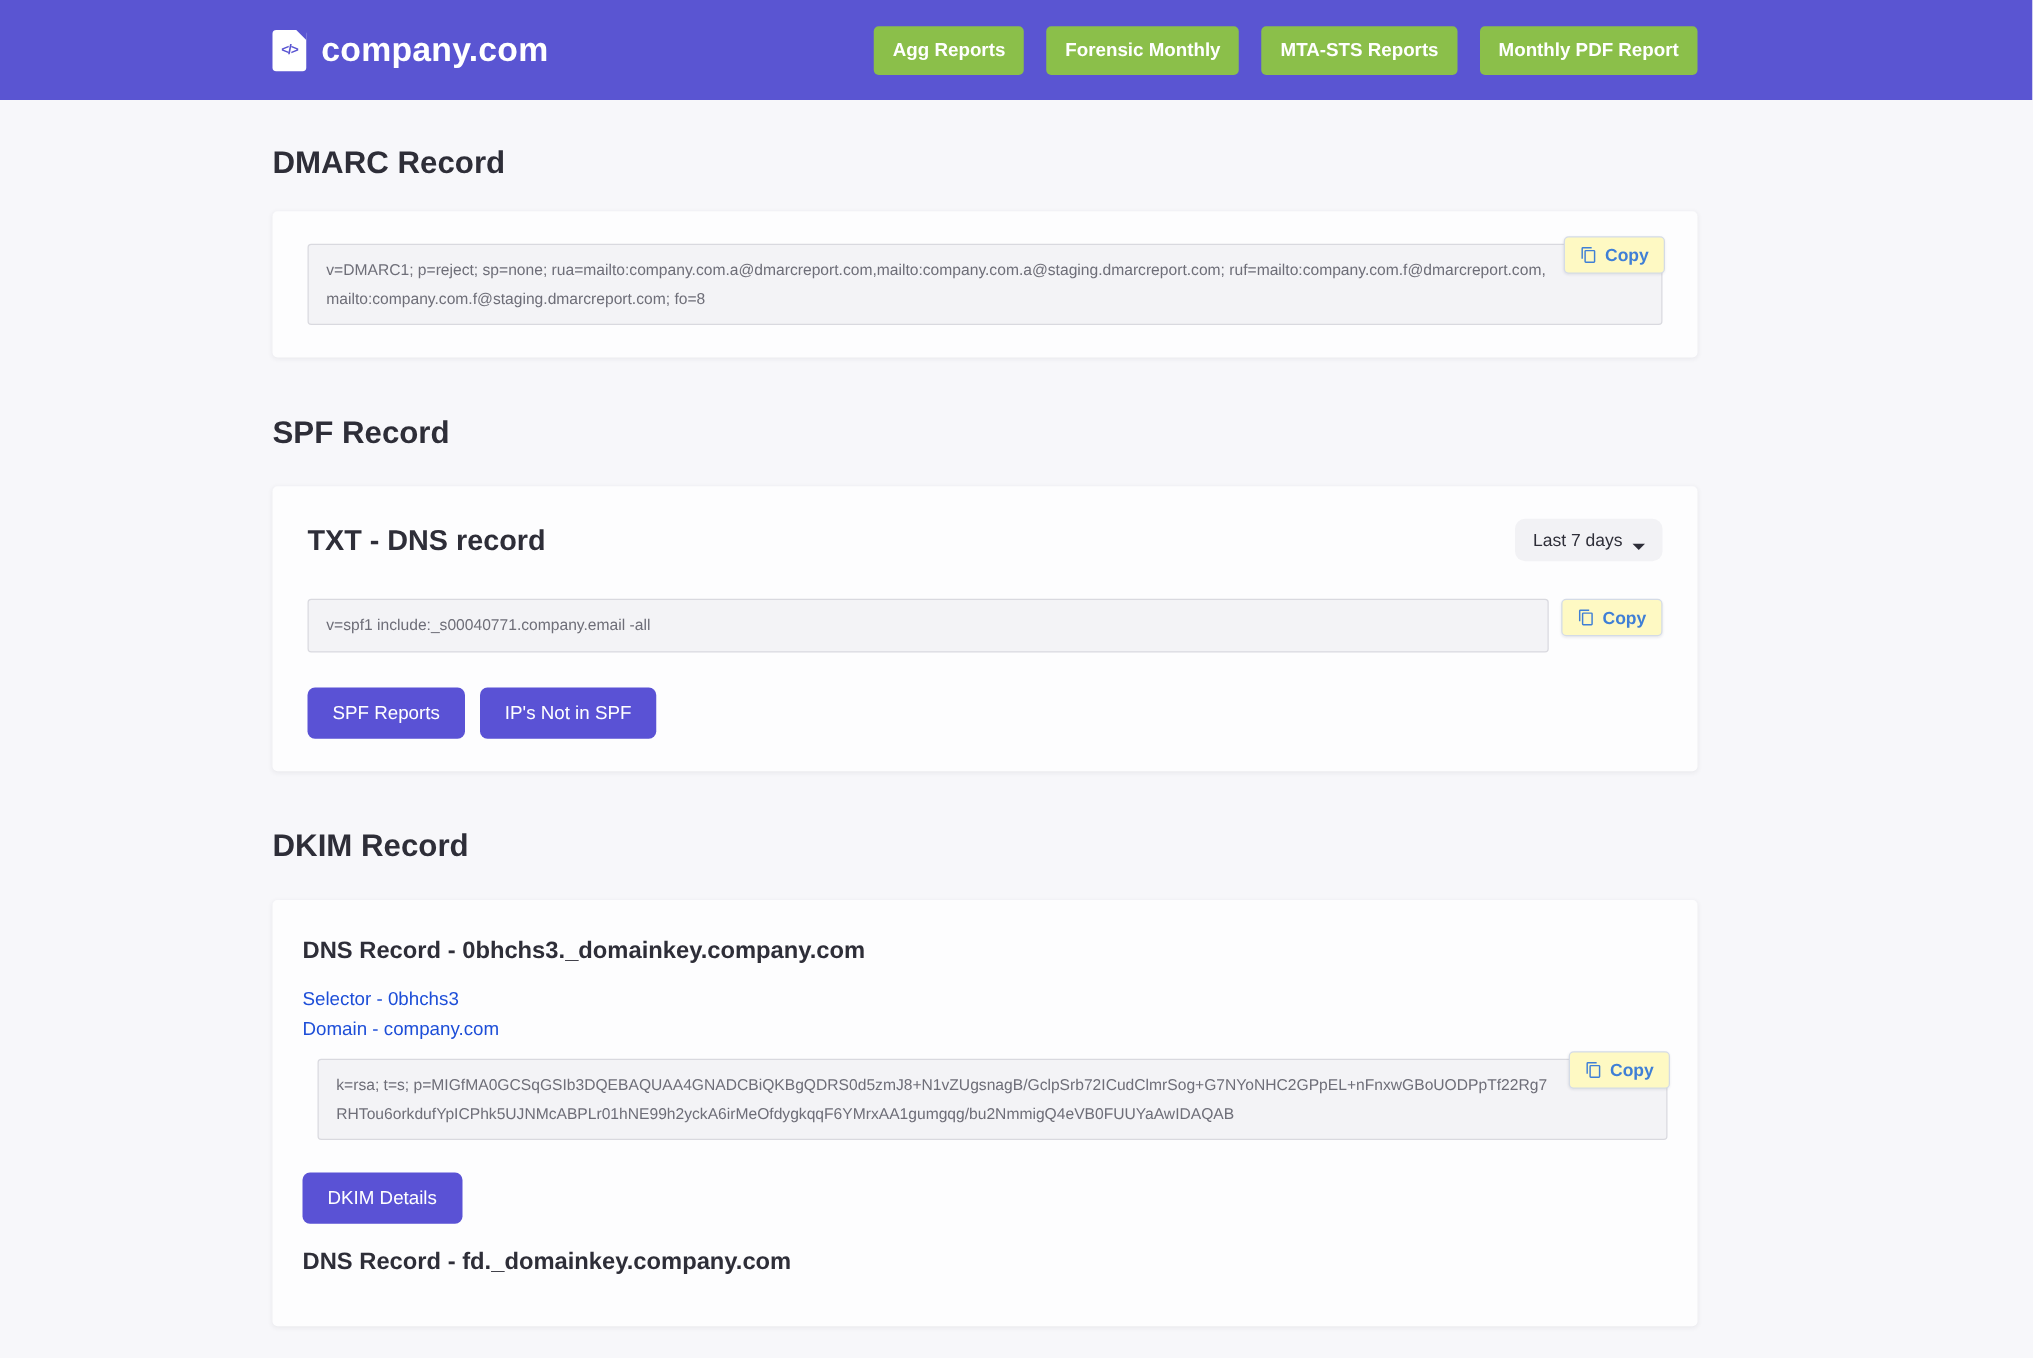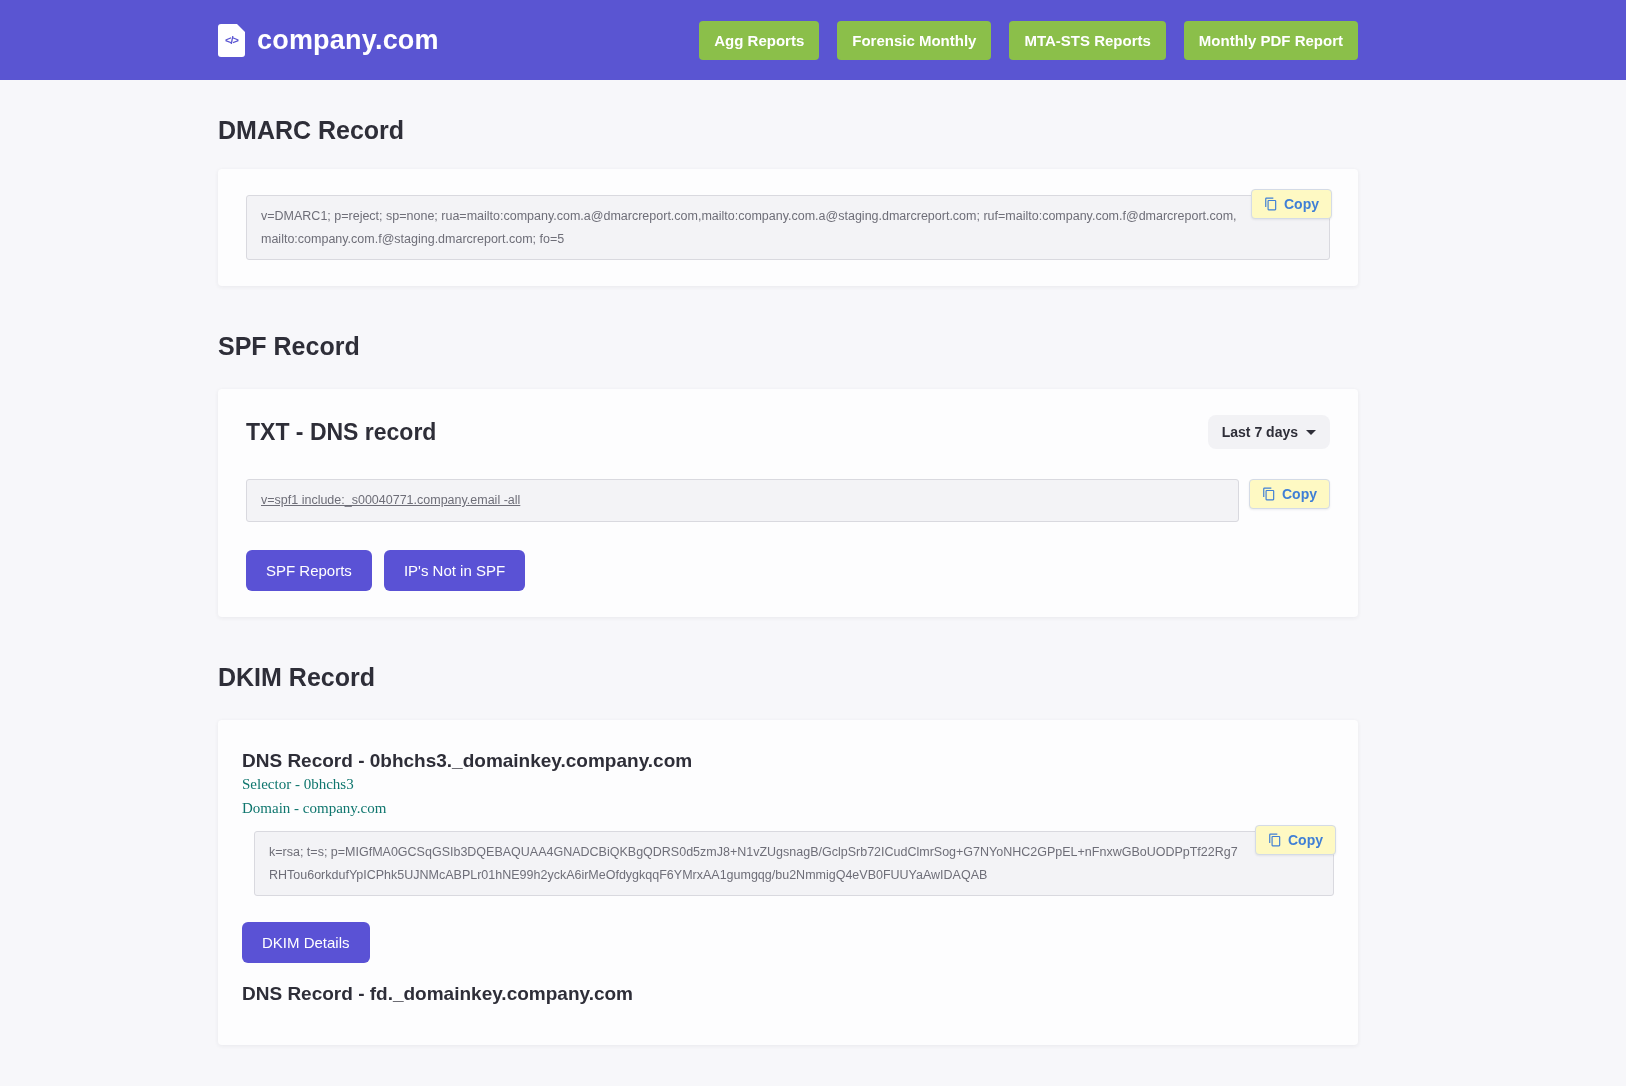--- a/index.html
+++ b/index.html
@@ -52,21 +52,21 @@
   .card-spf   { margin-top: 28px; }
   .card-dkim  { margin-top: 28px; padding: 30px 24px 40px 24px; }
   
   .record-row { position: relative; }
   .record-box {
     background: #f3f3f6; border: 1px solid #d9d9df; border-radius: 3px;
     padding: 9px 90px 9px 14px;
     font-size: 12.5px; line-height: 1.8; color: #6e6e78;
     word-break: break-all;
   }
-  .record-box.no-pad-right { padding-right: 14px; text-decoration: underline; }
+  .record-box.no-pad-right { padding-right: 14px; }
   .copy-btn {
     position: absolute; top: -6px; right: -2px;
     background: #fef9c3; border: 1px solid #d4dbe6; border-radius: 4px;
     box-shadow: 0 1px 2px rgba(40,40,60,0.08);
     display: inline-flex; align-items: center; gap: 6px;
     padding: 6px 12px; cursor: pointer;
     color: #3f7fd6; font-family: inherit; font-size: 14px; font-weight: bold;
   }
   .copy-btn svg { display: block; }
   .purple-btn {
@@ -75,35 +75,35 @@
     padding: 12px 20px; border-radius: 6px; white-space: nowrap;
   }
   
   .spf-head-row {
     display: flex; align-items: center; justify-content: space-between;
     margin-bottom: 30px;
   }
   .card-title { font-size: 23px; font-weight: 600; color: #2e2e38; }
   .range-select {
     background: #f2f2f5; border: none; border-radius: 8px; cursor: pointer;
-    font-family: inherit; font-size: 14px; font-weight: 700; color: #2e2e38;
-    padding: 9px 14px; display: inline-flex; align-items: center; gap: 8px;
+    font-family: inherit; font-size: 14px; font-weight: 400; color: #2e2e38;
+    padding: 9px 14px; display: inline-flex; align-items: flex-end; gap: 8px;
   }
   .chevron {
     width: 0; height: 0; display: inline-block;
     border-left: 5px solid transparent; border-right: 5px solid transparent;
     border-top: 5px solid #2e2e38;
   }
   .spf-row { display: flex; align-items: flex-start; gap: 10px; }
   .spf-row .record-box { flex: 1; }
   .spf-row .copy-btn { position: static; margin-top: 0; }
   .spf-buttons { display: flex; gap: 12px; margin-top: 28px; }
   
   .dns-title { font-size: 19px; font-weight: 600; color: #2e2e38; }
-  .dkim-meta { margin-top: 0; font-size: 15px; color: #0f766e; line-height: 1.65; font-family: Liberation Serif, serif; }
+  .dkim-meta { margin-top: 16px; font-size: 15px; color: #1d4ed8; line-height: 1.65; }
   .dkim-record-row { margin-top: 10px; padding-left: 12px; }
   .dkim-details-btn { margin-top: 26px; }
   .dns-title-2 { margin-top: 20px; }
   .dmarc-details-btn { margin-top: 24px; }
 </style>
 </head>
 <body>
 
 <div class="header">
   <div class="header-inner">
@@ -121,21 +121,21 @@
       <button class="nav-btn">Monthly PDF Report</button>
     </div>
   </div>
 </div>
 
 <div class="content">
 
   <h2 class="section-heading heading-dmarc">DMARC Record</h2>
   <div class="card card-dmarc">
     <div class="record-row">
-      <div class="record-box">v=DMARC1; p=reject; sp=none; rua=mailto:company.com.a@dmarcreport.com,mailto:company.com.a@staging.dmarcreport.com; ruf=mailto:company.com.f@dmarcreport.com,mailto:company.com.f@staging.dmarcreport.com; fo=5</div>
+      <div class="record-box">v=DMARC1; p=reject; sp=none; rua=mailto:company.com.a@dmarcreport.com,mailto:company.com.a@staging.dmarcreport.com; ruf=mailto:company.com.f@dmarcreport.com,mailto:company.com.f@staging.dmarcreport.com; fo=8</div>
       <button class="copy-btn">
         <svg width="14" height="14" viewBox="0 0 24 24" fill="#3f7fd6">
             <path d="M16 1H4a2 2 0 0 0-2 2v14h2V3h12V1zm3 4H8a2 2 0 0 0-2 2v14a2 2 0 0 0 2 2h11a2 2 0 0 0 2-2V7a2 2 0 0 0-2-2zm0 16H8V7h11v14z"></path>
           </svg>
         <span>Copy</span>
       </button>
     </div>
   </div>
 
   <h2 class="section-heading heading-spf">SPF Record</h2>

